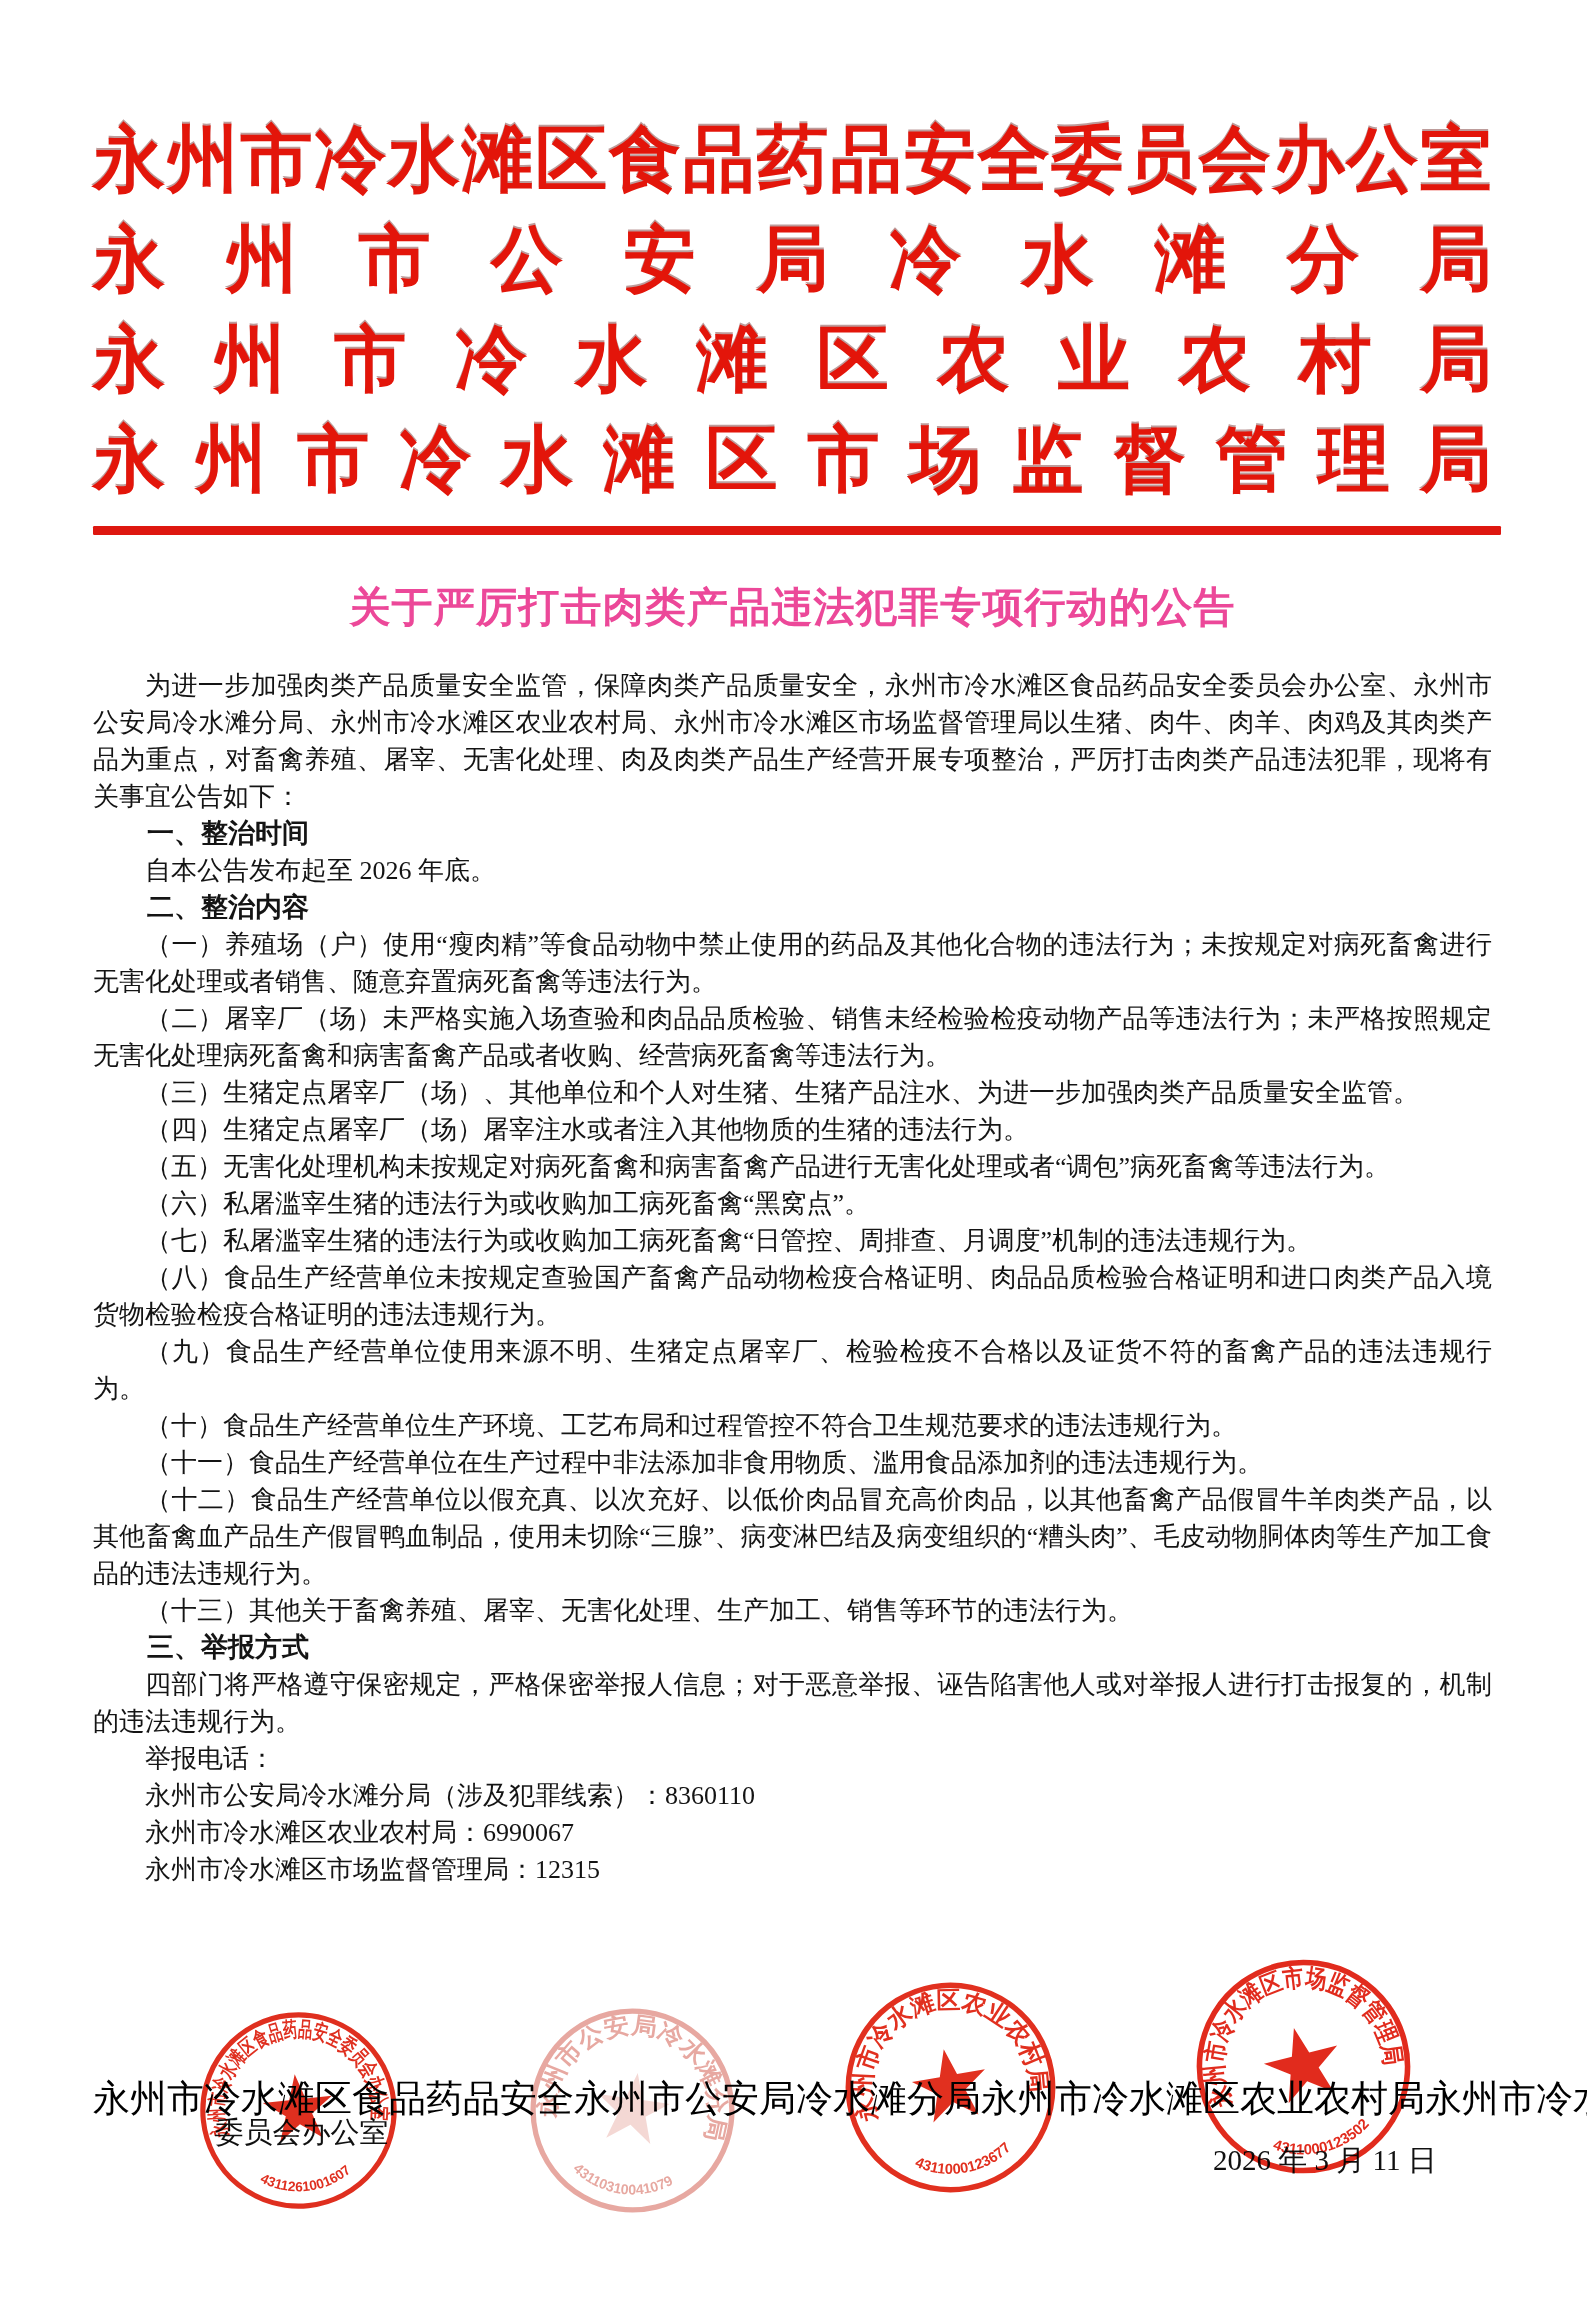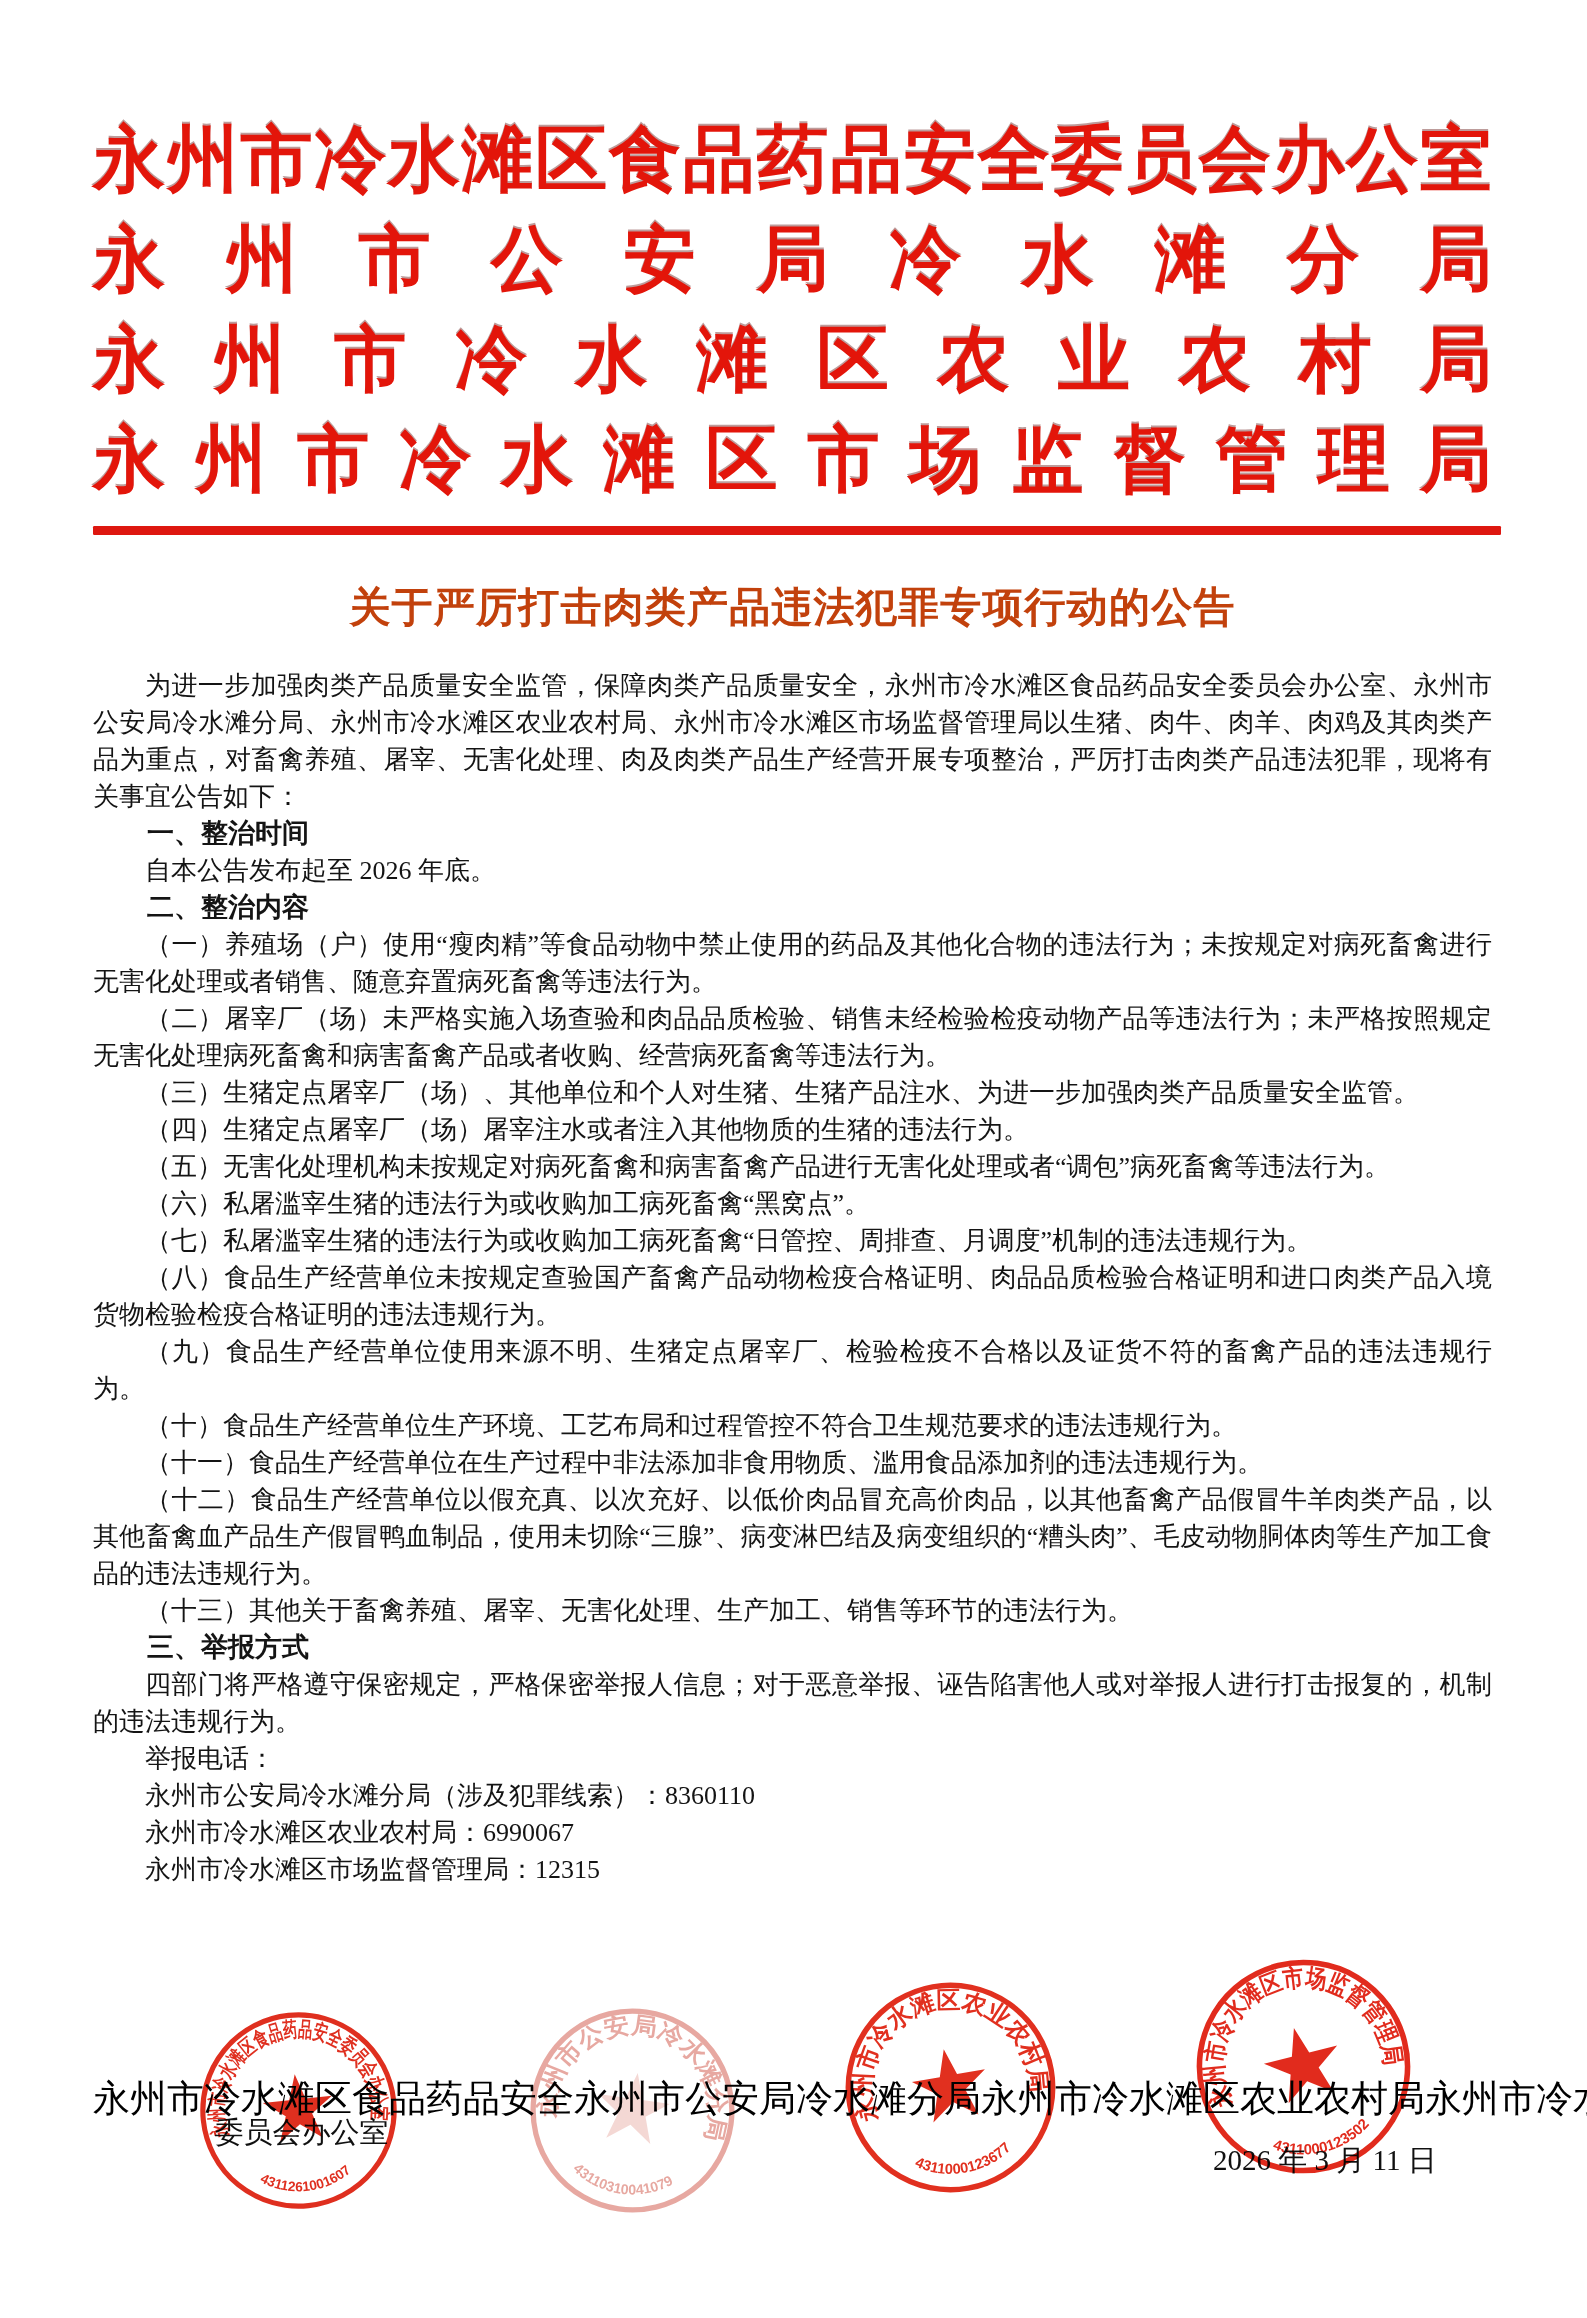--- a/index.html
+++ b/index.html
@@ -23,21 +23,21 @@
   .agency-line span{display:block;}
 
   .red-rule{
     margin:17.4px 86px 0 93px;height:8.7px;border-radius:1.2px;
   }
 
   
   .doc-title{
     margin:45px 95px 0 93px;text-align:center;
     font-family:"Liberation Sans","DejaVu Sans",sans-serif;
-    font-weight:900;font-size:41px;color:#c2410c;letter-spacing:1.2px;
+    font-weight:900;font-size:41px;color:#ec4899;letter-spacing:1.2px;
   }
 
   
   .doc-body{margin:32px 95px 0 93px;font-size:26px;line-height:37px;text-align:justify;}
   .doc-body p{margin:0;text-indent:2em;}
   .doc-body p.bold{font-weight:bold;font-family:"Liberation Sans","DejaVu Sans",sans-serif;font-size:27px;}
 
   
   .signature-row{
     position:absolute;left:93px;top:2074px;width:1399px;

